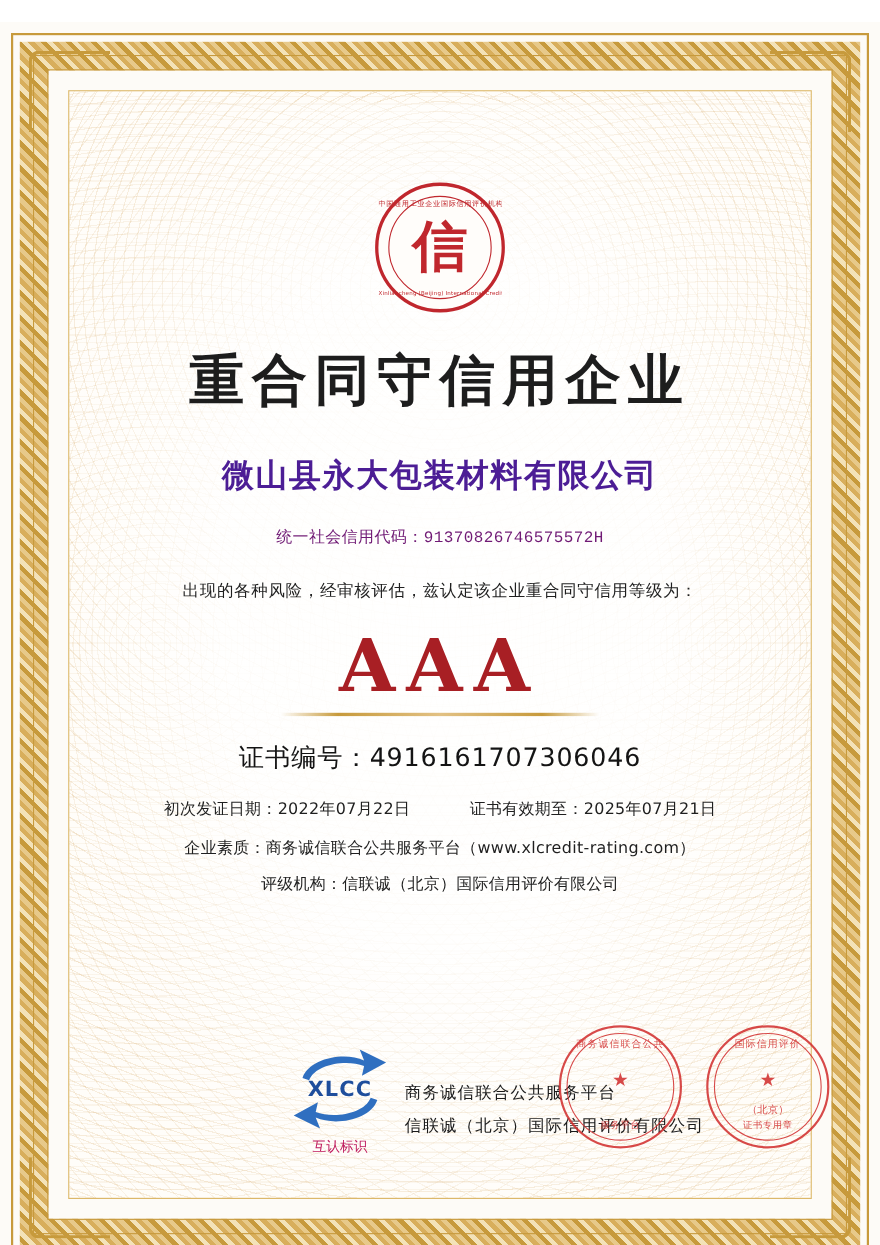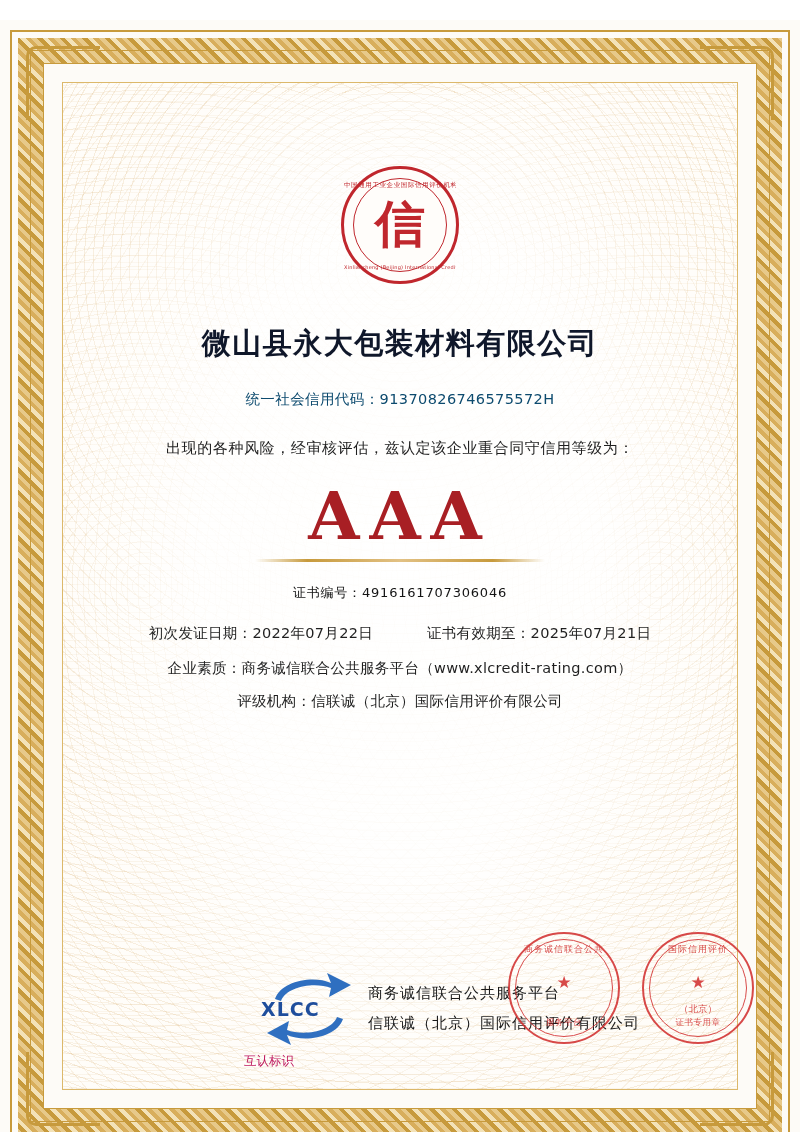--- a/index.html
+++ b/index.html
@@ -154,27 +154,28 @@
     letter-spacing: 7px;
     color: #1d1d1d;
     line-height: 1.1;
   }
   .company-name {
     margin-top: 40px;
     font-family: "DejaVu Sans", "Liberation Sans", sans-serif;
     font-size: 29px;
     font-weight: bold;
     letter-spacing: 1.5px;
-    color: #0f172a;
+    color: #4c1d95;
   }
   .credit-code {
     margin-top: 26px;
     font-size: 14.5px;
-    color: #0c4a6e;
+    color: #701a75;
     letter-spacing: 0.4px;
+    font-family: Liberation Mono, monospace;
   }
 
   .statement {
     margin: 24px auto 0;
     width: 470px;
     font-size: 15px;
     line-height: 2.0;
     color: #1f1f1f;
     text-align: center;
     letter-spacing: 0.6px;
@@ -191,21 +192,21 @@
   }
   .grade-rule {
     width: 290px;
     height: 3px;
     margin: 4px auto 0;
     background: linear-gradient(90deg, rgba(200,160,90,0) 0%, #c79a3c 18%, #e2c184 50%, #c79a3c 82%, rgba(200,160,90,0) 100%);
   }
 
   .cert-no {
     margin-top: 22px;
-    font-size: 13px;
+    font-size: 23px;
     color: #141414;
     letter-spacing: 0.8px;
   }
 
   .dates-row {
     margin-top: 22px;
     display: flex;
     justify-content: center;
     gap: 54px;
     font-size: 14.5px;
@@ -269,23 +270,23 @@
   .qr .f3 { left: 2px; bottom: 2px; }
   .qr-caption {
     margin-top: 6px;
     font-size: 12px;
     color: #1f1f1f;
   }
 
   .xlcc-block {
     position: absolute;
     left: 168px;
-    bottom: 4px;
+    bottom: 23px;
     width: 130px;
-    text-align: left;
+    text-align: center;
   }
   .xlcc-logo {
     position: relative;
     width: 96px;
     height: 76px;
     margin: 0 auto;
   }
   .xlcc-text {
     position: absolute;
     left: 0; right: 0; top: 50%;
@@ -374,20 +375,21 @@
 
     <div class="emblem-wrap">
       <div class="emblem">
         <div class="ring-inner"></div>
         <div class="arc-top">中国通用工业企业国际信用评价机构</div>
         <div class="xin">信</div>
         <div class="arc-bottom">Xinliancheng (Beijing) International Credit Evaluation</div>
       </div>
     </div>
 
+    <div class="main-title">重合同守信用企业</div>
 
     <div class="company-name">微山县永大包装材料有限公司</div>
 
     <div class="credit-code">统一社会信用代码：91370826746575572H</div>
 
     <div class="statement">
       <div>出现的各种风险，经审核评估，兹认定该企业重合同守信用等级为：</div>
     </div>
 
     <div class="grade">AAA</div>

